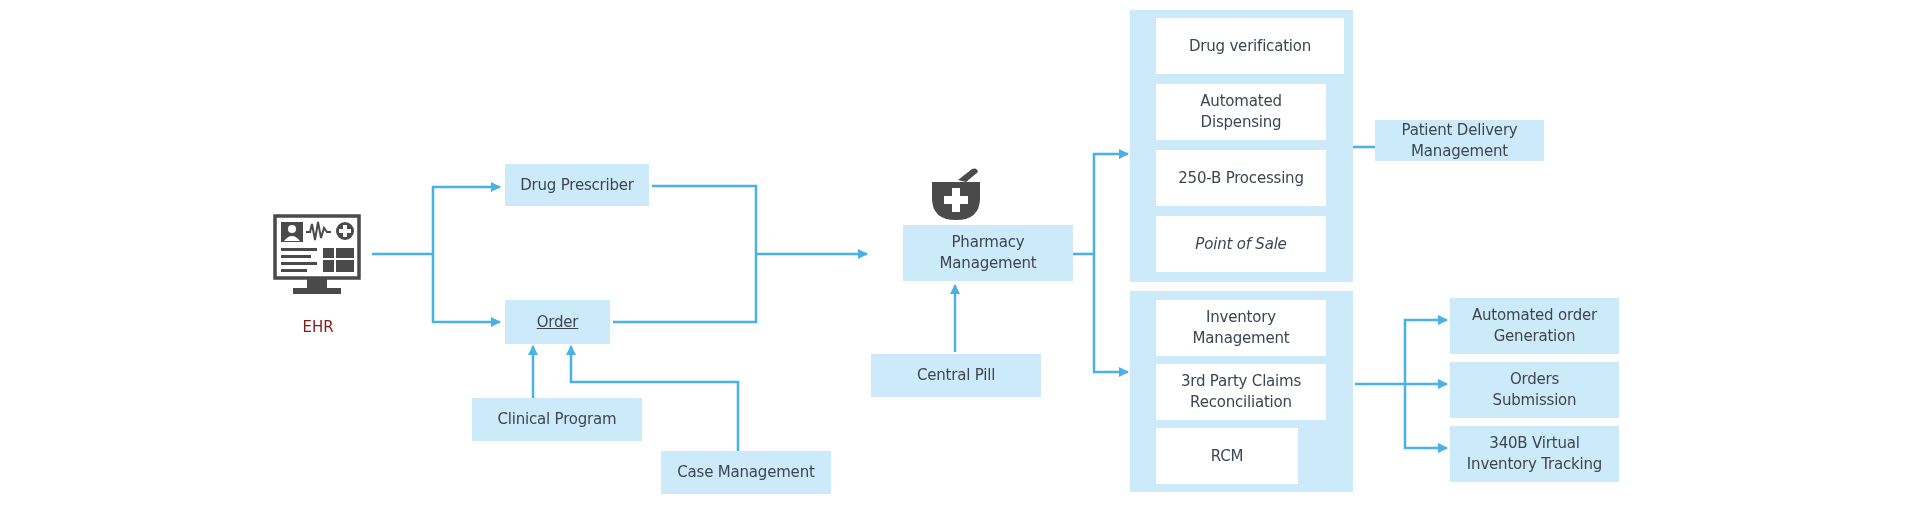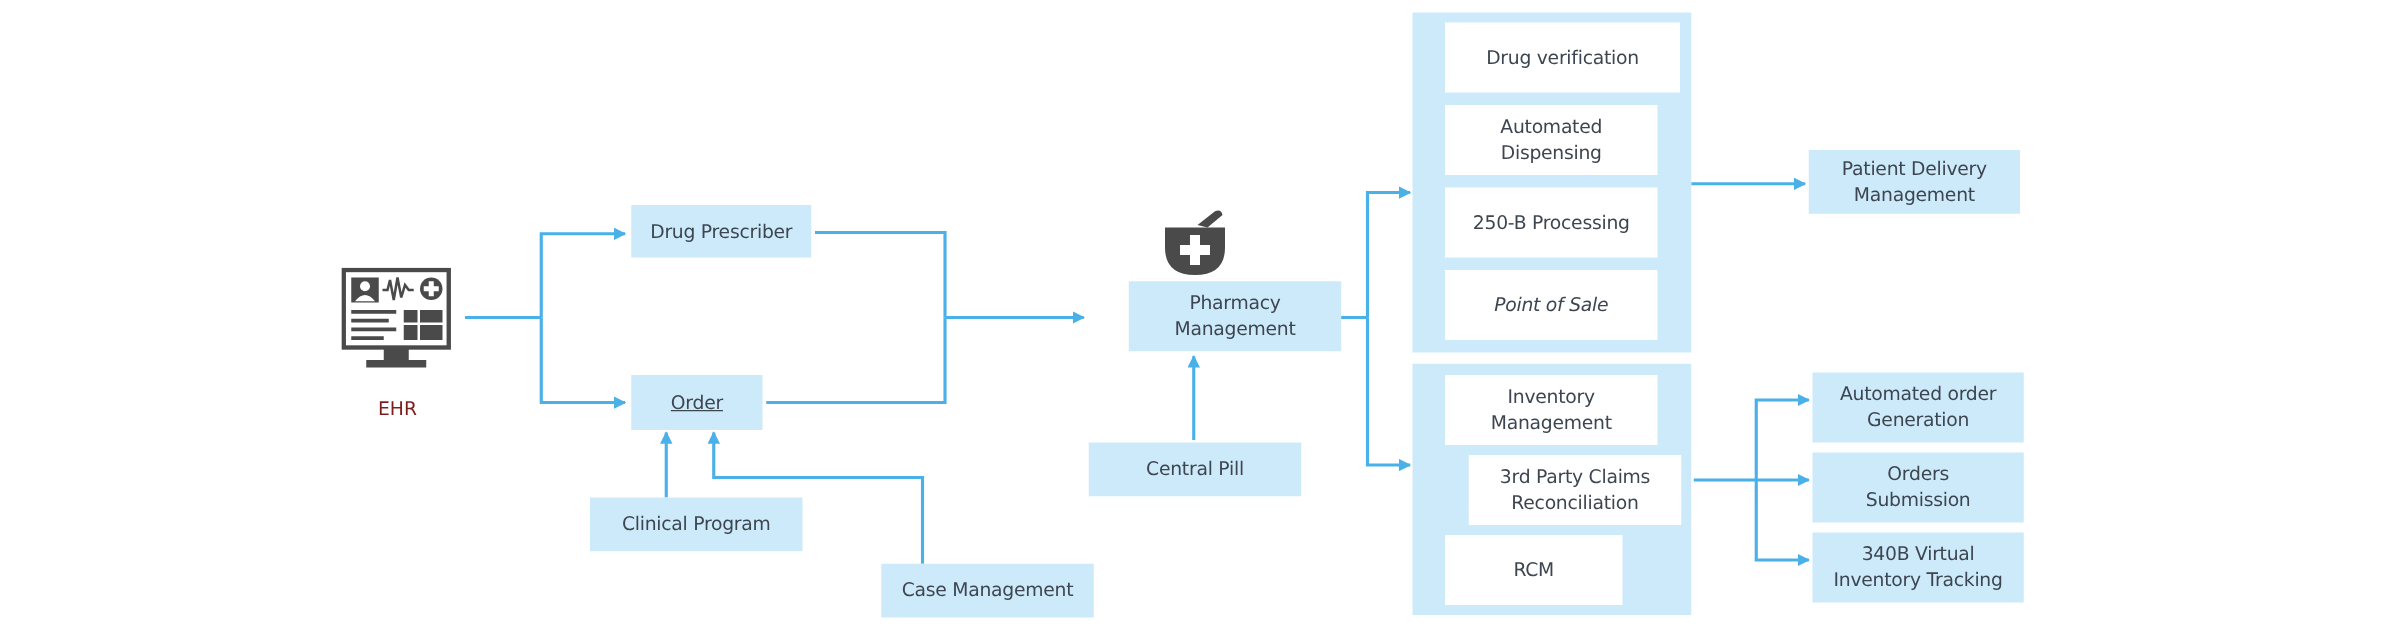--- a/index.html
+++ b/index.html
@@ -72,21 +72,21 @@
     <rect x="63" y="34" width="18" height="10" fill="#4a4a4a"></rect>
     <rect x="50" y="46" width="11" height="12" fill="#4a4a4a"></rect>
     <rect x="63" y="46" width="18" height="12" fill="#4a4a4a"></rect>
   </svg>
 </div>
 <div class="label" style="left:293px;top:318px;width:50px;">EHR</div>
 
 <div class="box" style="left:505px;top:164px;width:144px;height:42px;">Drug Prescriber</div>
 <div class="box" style="left:505px;top:300px;width:105px;height:44px;text-decoration:underline;">Order</div>
 <div class="box" style="left:472px;top:398px;width:170px;height:43px;">Clinical Program</div>
-<div class="box" style="left:661px;top:451px;width:170px;height:43px;margin-left:44px;">Case Management</div>
+<div class="box" style="left:661px;top:451px;width:170px;height:43px;">Case Management</div>
 
 <div class="icon" style="left:930px;top:166px;width:52px;height:56px;">
   <svg width="52" height="56" viewBox="0 0 52 56">
     <path d="M28,14 L42,3 Q47,1 48,6 L36,16 z" fill="#4a4a4a"></path>
     <path d="M2,16 L50,16 L50,32 Q50,54 26,54 Q2,54 2,32 z" fill="#4a4a4a"></path>
     <rect x="22" y="22" width="8" height="24" fill="#fff"></rect>
     <rect x="14" y="30" width="24" height="8" fill="#fff"></rect>
   </svg>
 </div>
 <div class="box" style="left:871px;top:225px;width:170px;height:56px;flex-direction:column;margin-left:32px;">
@@ -108,29 +108,29 @@
 </div>
 <div class="inner" style="left:1156px;top:216px;width:170px;height:56px;flex-direction:column;font-style:italic;">
   <span>Point of Sale</span>
 </div>
 
 <div class="container" style="left:1130px;top:291px;width:223px;height:201px;"></div>
 <div class="inner" style="left:1156px;top:300px;width:170px;height:56px;flex-direction:column;">
   <span>Inventory</span>
   <span>Management</span>
 </div>
-<div class="inner" style="left:1156px;top:364px;width:170px;height:56px;flex-direction:column;margin-left:19px;">
+<div class="inner" style="left:1156px;top:364px;width:170px;height:56px;flex-direction:column;">
   <span>3rd Party Claims</span>
   <span>Reconciliation</span>
 </div>
 <div class="inner" style="left:1156px;top:428px;width:142px;height:56px;flex-direction:column;">
   <span>RCM</span>
 </div>
 
-<div class="box" style="left:1447px;top:120px;width:169px;height:51px;flex-direction:column;">
+<div class="box" style="left:1375px;top:120px;width:169px;height:41px;flex-direction:column;">
   <span>Patient Delivery</span>
   <span>Management</span>
 </div>
 <div class="box" style="left:1450px;top:298px;width:169px;height:56px;flex-direction:column;">
   <span>Automated order</span>
   <span>Generation</span>
 </div>
 <div class="box" style="left:1450px;top:362px;width:169px;height:56px;flex-direction:column;">
   <span>Orders</span>
   <span>Submission</span>

